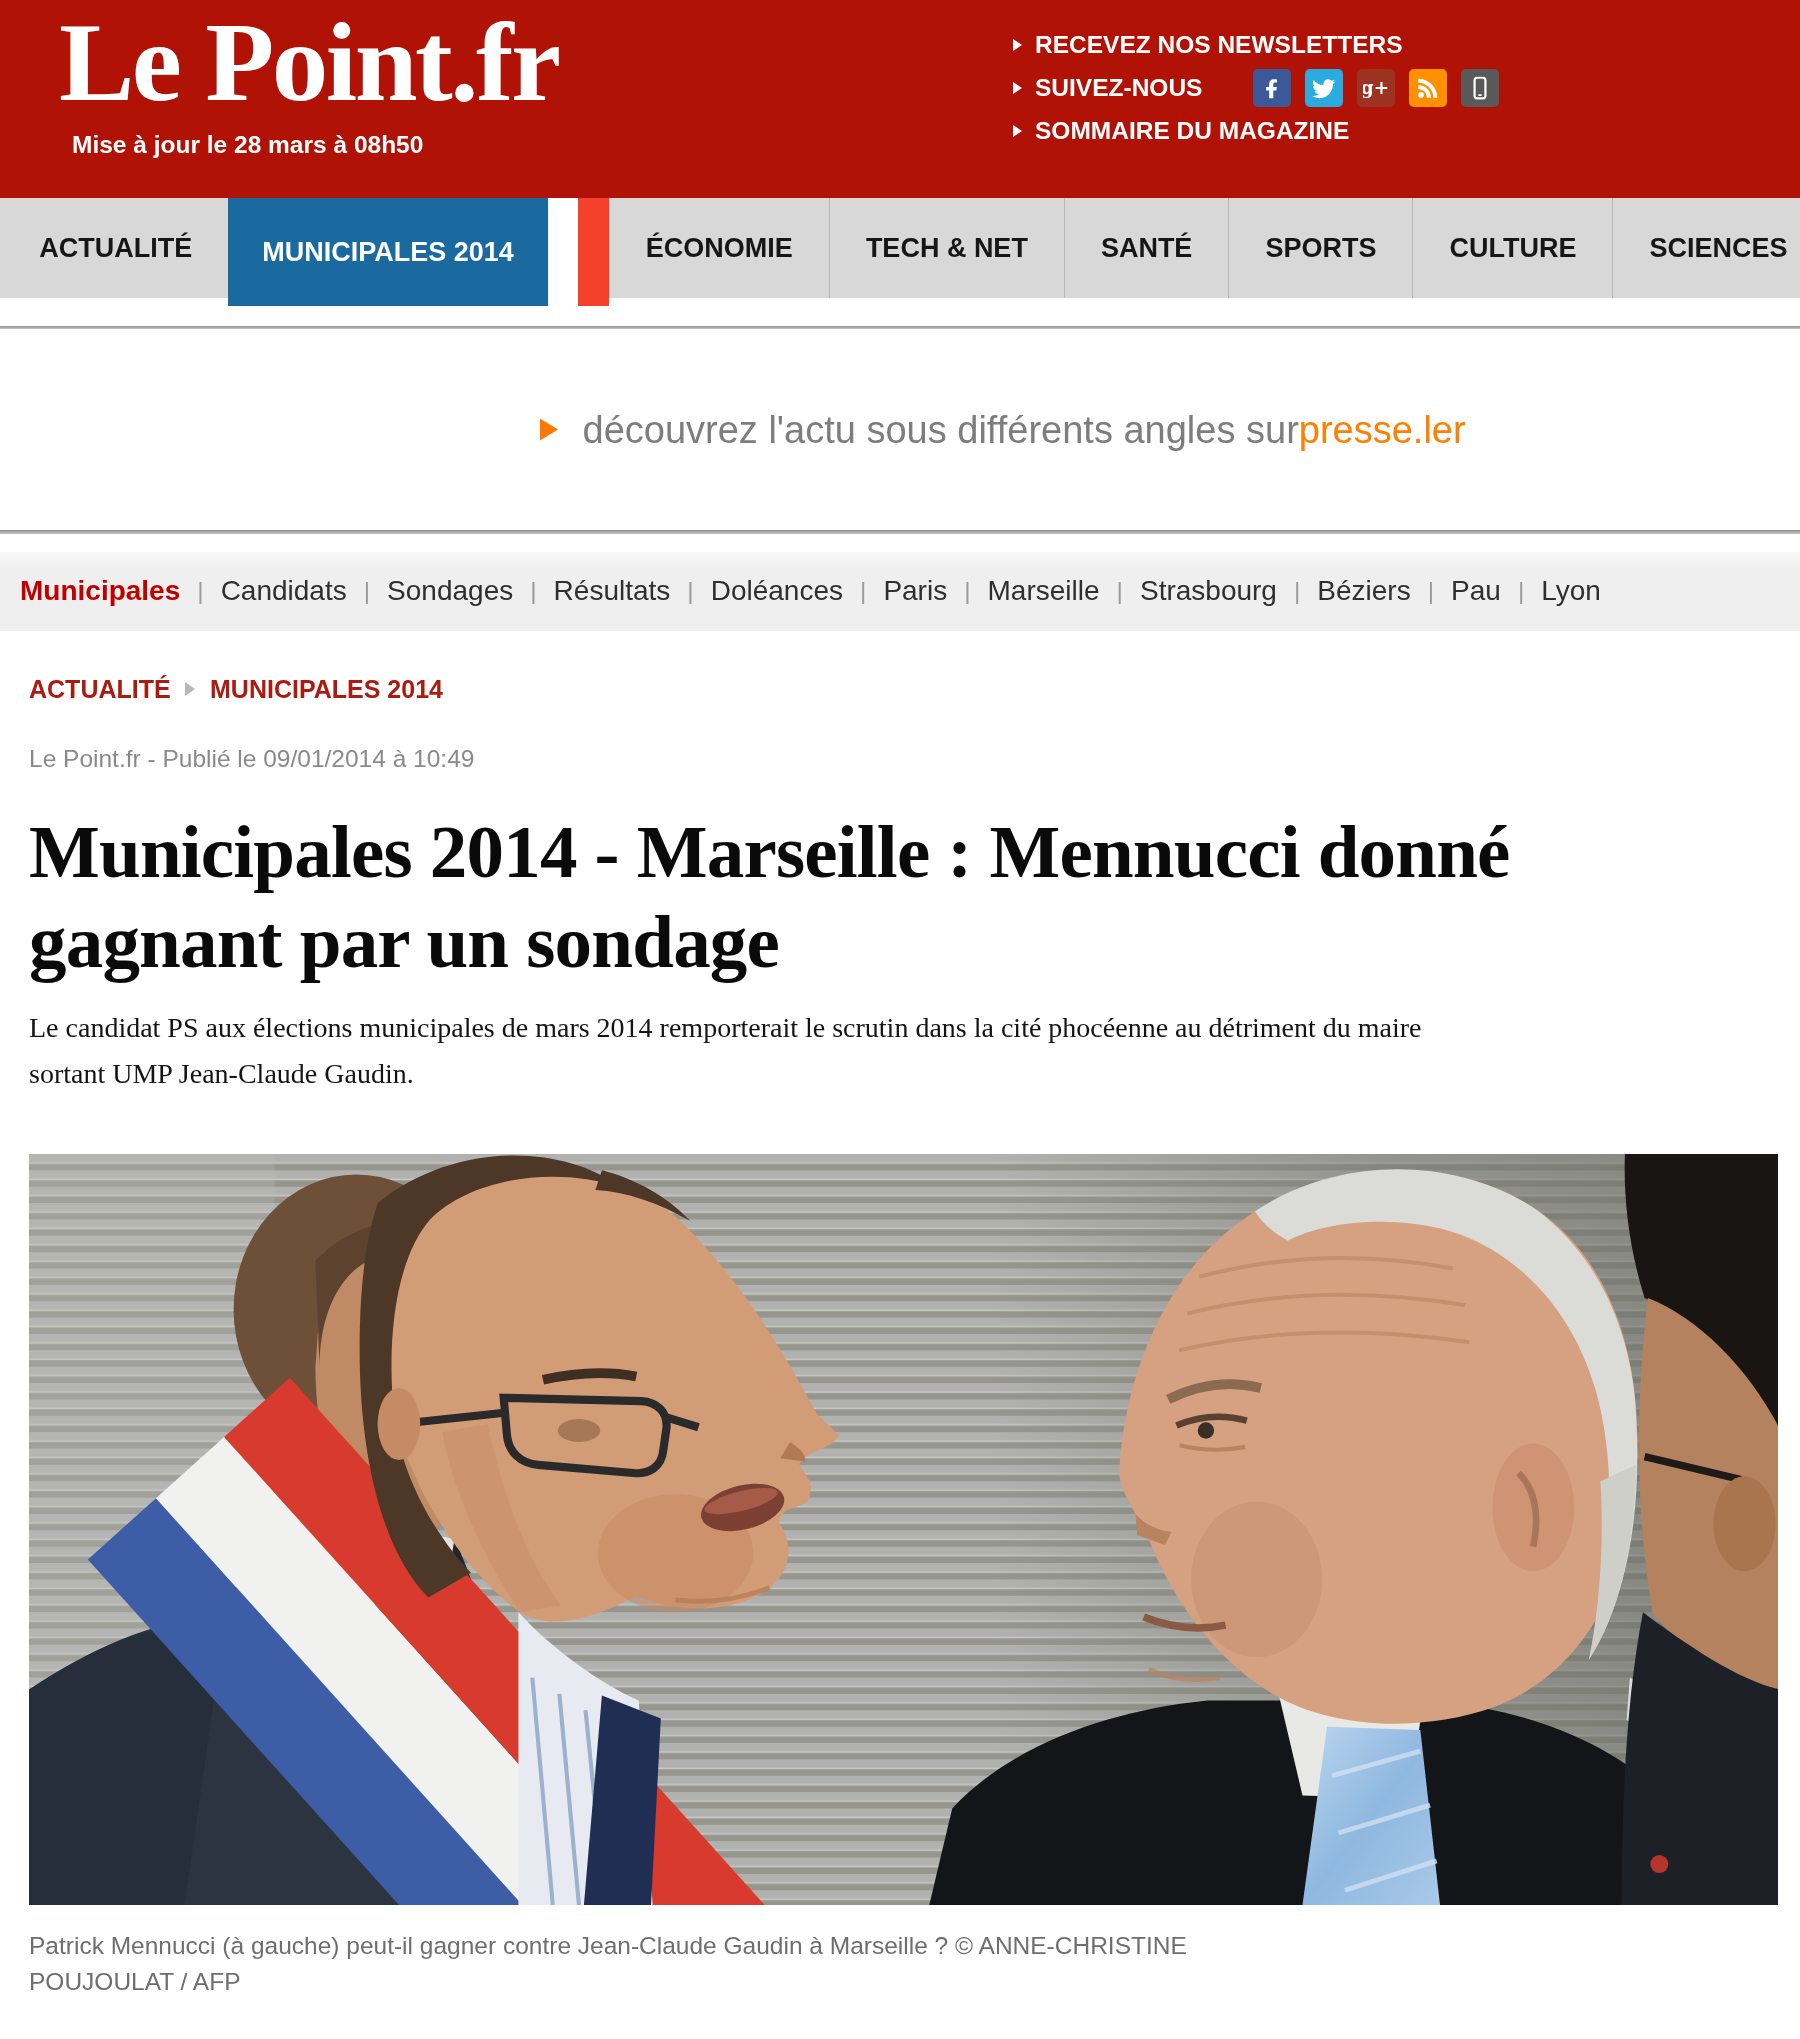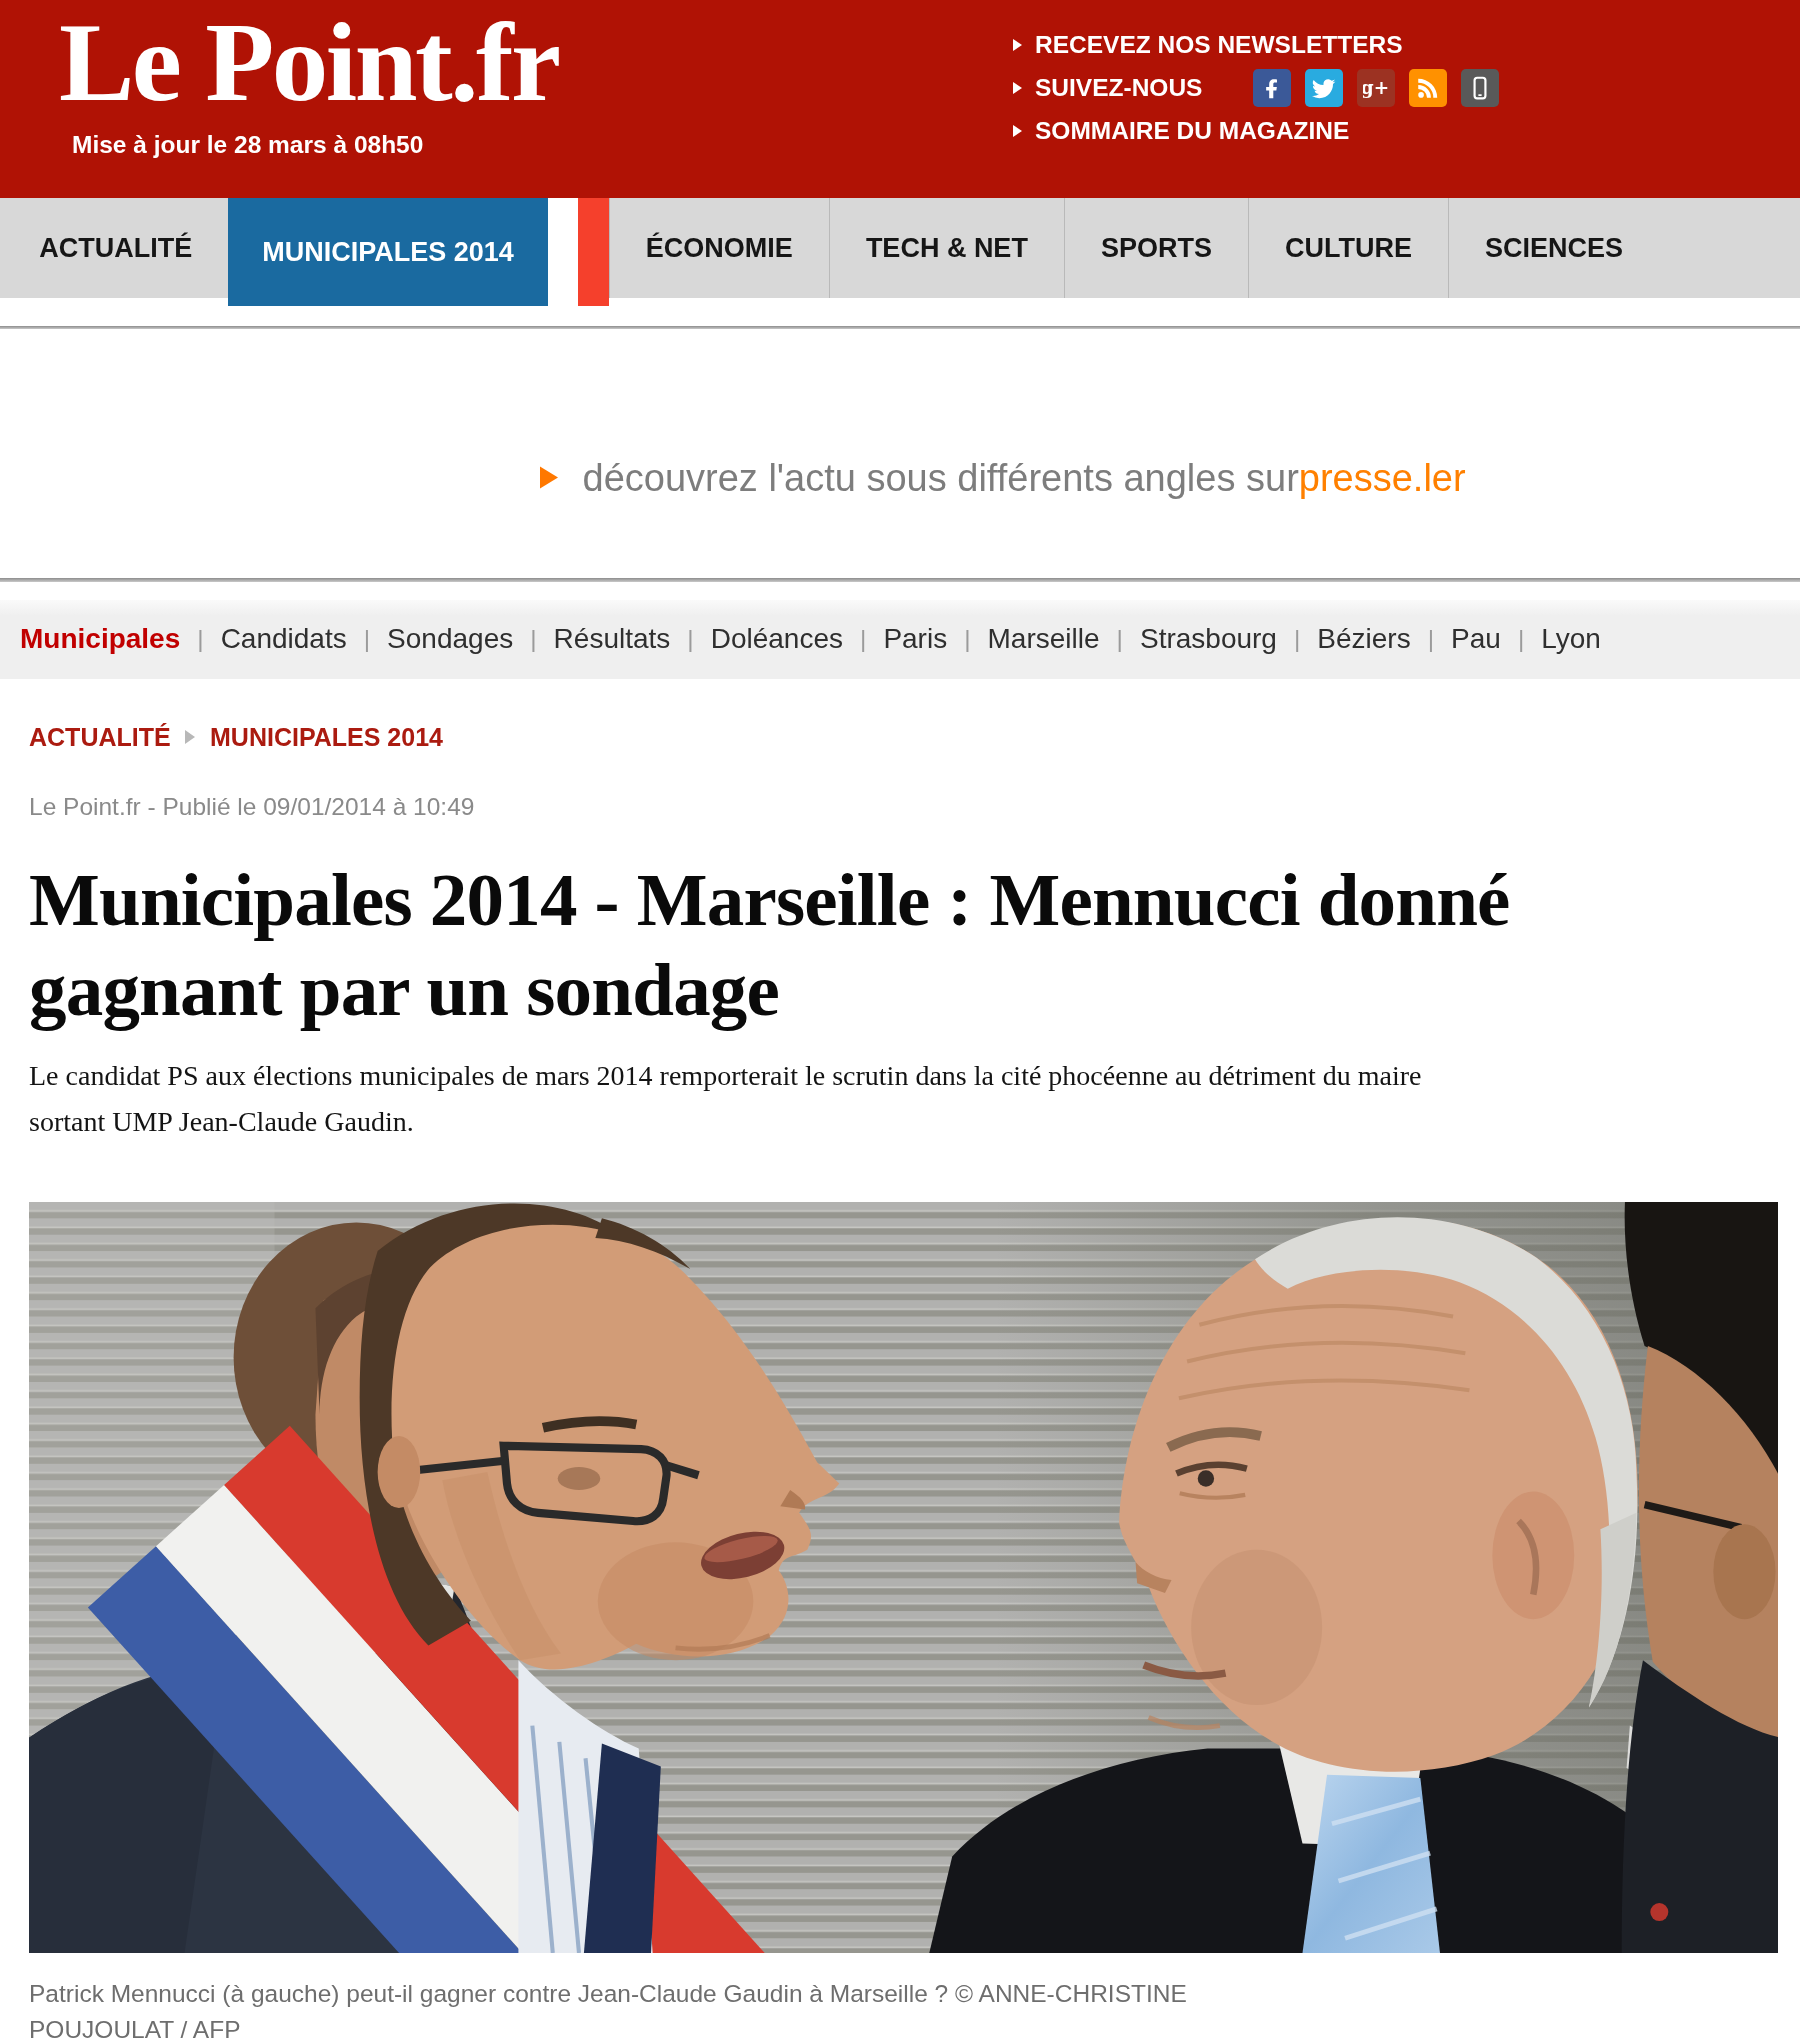--- a/index.html
+++ b/index.html
@@ -52,21 +52,21 @@
   }
   .nav-item.active .nav-label {
     background:#1a6aa0; color:#fff; padding:0 34px; display:block;
   }
   .flag { display:flex; width:61px; height:108px; }
   .flag i { display:block; height:100%; width:50%; }
   .flag .f-w { background:#ffffff; } .flag .f-r { background:#f5402c; }
   
   .hrule { height:3.3px; background:linear-gradient(180deg,#8d8d8d 0%,#c9c9c9 100%); }
   .rule1 { margin-top:28px; }
-  .banner { height:201px; position:relative; background:#fff; overflow:hidden;margin-top:48px; }
+  .banner { height:201px; position:relative; background:#fff; overflow:hidden; }
   .banner-inner {
     position:absolute; left:540px; top:50%; transform:translateY(-50%);
     white-space:nowrap; display:flex; align-items:center;
   }
   .tri-o {
     width:0; height:0; border-left:18px solid #ff7800;
     border-top:11.5px solid transparent; border-bottom:11.5px solid transparent;
     margin-right:24.5px; flex:0 0 auto;
   }
   .banner-text { font-size:38px; color:#7d7d7d; }
@@ -164,20 +164,21 @@
     <div class="nav-item"><span class="nav-label">ACTUALITÉ</span></div>
     <div class="nav-item active">
       <span class="nav-label">MUNICIPALES 2014</span>
       <span class="flag">
         <i class="f-w"></i>
         <i class="f-r"></i>
       </span>
     </div>
     <div class="nav-item"><span class="nav-label">ÉCONOMIE</span></div>
     <div class="nav-item"><span class="nav-label">TECH &amp; NET</span></div>
+    <div class="nav-item"><span class="nav-label">SANTÉ</span></div>
     <div class="nav-item"><span class="nav-label">SPORTS</span></div>
     <div class="nav-item"><span class="nav-label">CULTURE</span></div>
     <div class="nav-item"><span class="nav-label">SCIENCES</span></div>
   </nav>
 
 <div class="hrule rule1"></div>
 
 <div class="banner">
   <div class="banner-inner">
     <span class="tri-o"></span>

